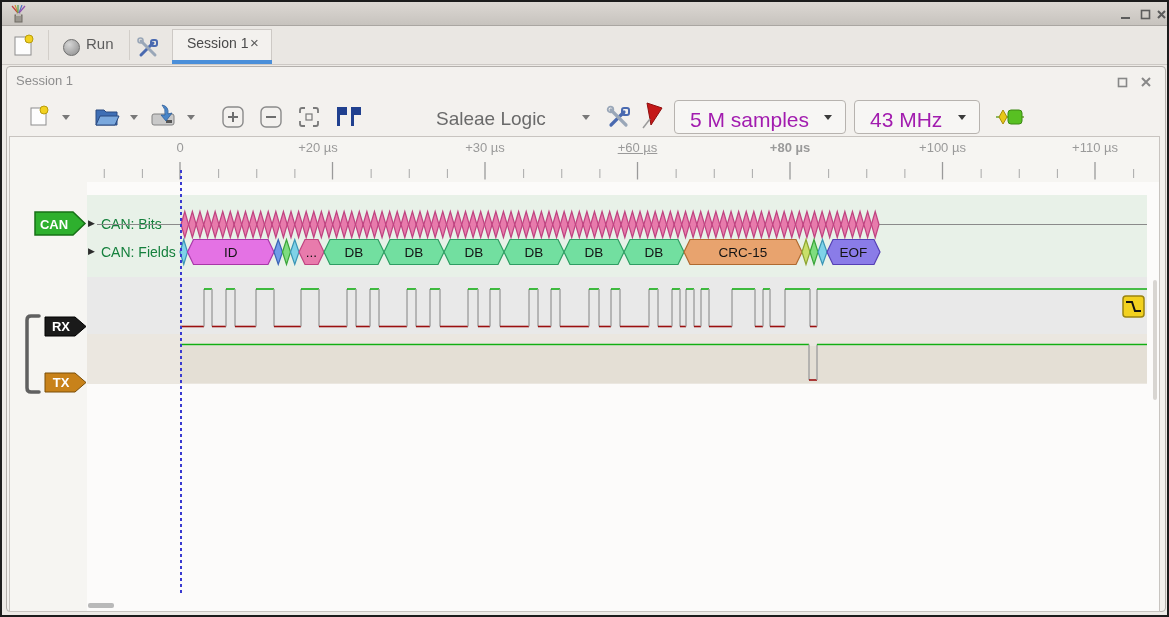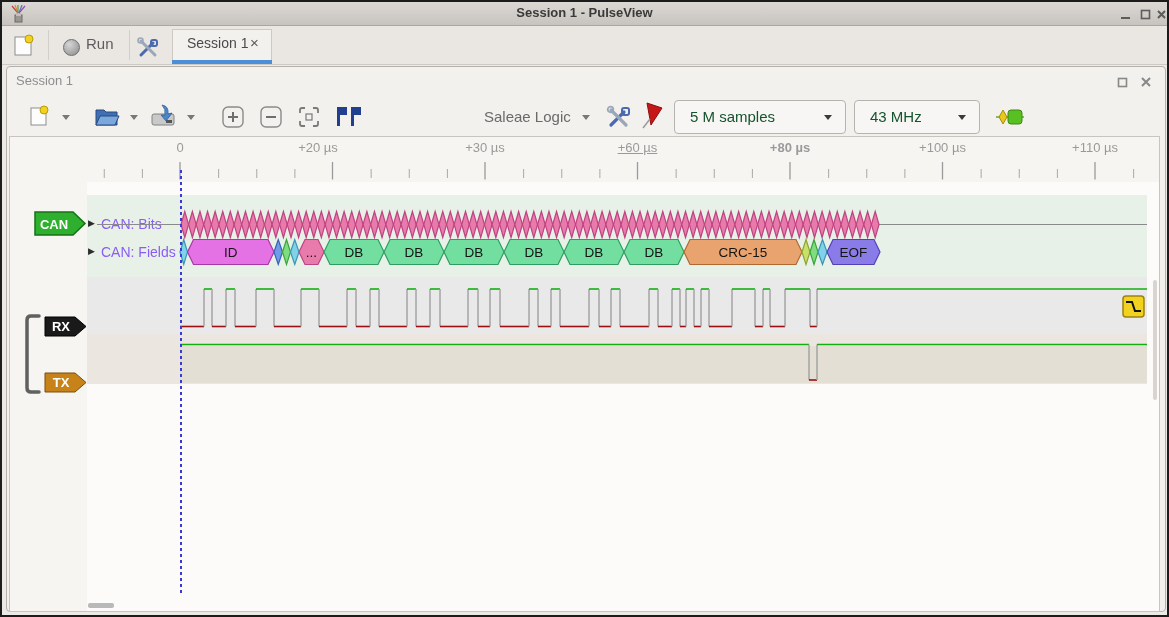--- a/index.html
+++ b/index.html
@@ -24,32 +24,32 @@
     border:1px solid #cdc9c5;border-bottom:none;}
   .tab-underline{left:170px;top:58px;width:100px;height:4px;background:#4b8fd9;}
   .tab-label{left:185px;top:33px;font-size:14px;color:#4a4a4a;}
   .tab-close{left:248px;top:32px;font-size:15px;color:#5a5a5a;}
   
   .session-window{left:4px;top:64px;width:1160px;height:546px;background:#f3f1ee;
     border:1px solid #b4b0ac;border-radius:4px;box-sizing:border-box;}
   .session-title{left:14px;top:71px;font-size:13px;color:#8e8e8e;}
   .caret{width:0;height:0;border:4px solid transparent;border-top:5px solid #787878;}
   .combo{height:34px;background:#f7f6f4;border:1px solid #b7b3af;border-radius:4px;box-sizing:border-box;}
-  .combo-text{font-size:15px;color:#14532d;}
-  .flat-combo-text{font-size:15px;color:#6a6a6a;margin-left:48px;}
+  .combo-text{font-size:21px;color:#a21caf;}
+  .flat-combo-text{font-size:19px;color:#6a6a6a;}
   
   .view-frame{left:7px;top:134px;width:1151px;height:476px;background:#fcfbfa;border:1px solid #c8c4c0;box-sizing:border-box;}
   .ruler-strip{left:8px;top:135px;width:1149px;height:45px;background:#f6f5f2;}
   .left-col{left:8px;top:135px;width:77px;height:474px;background:#f6f5f2;}
   .row-decode{left:85px;top:193px;width:1060px;height:82px;background:#e8f1e8;}
   .row-rx{left:85px;top:275px;width:1060px;height:57px;background:#e9e9e9;}
   .row-tx{left:85px;top:332px;width:1060px;height:50px;background:#ebe7e0;}
   .tx-band{left:178px;top:344px;width:967px;height:37px;background:#e4dfd5;}
   .ruler-label{position:absolute;top:138px;transform:translateX(-50%);font-size:13px;color:#9a9a9a;white-space:nowrap;}
-  .row-label{font-size:14px;color:#8b5cf6;white-space:nowrap;}
+  .row-label{font-size:14px;color:#15803d;white-space:nowrap;}
   .row-arrow{font-size:9px;color:#2c2c2c;}
   .tag-text{font-size:13px;font-weight:bold;fill:#ffffff;}
   #overlay{left:0;top:0;width:1169px;height:617px;pointer-events:none;}
   .cursor-line{left:177px;top:168px;width:2px;height:424px;
     background:repeating-linear-gradient(to bottom,#3a3ad0 0 3px,transparent 3px 6px);}
   .hscroll{left:86px;top:601px;width:26px;height:5px;border-radius:2px;background:#b9b9b9;}
   .vscroll{left:1151px;top:278px;width:4px;height:120px;border-radius:2px;background:#d8d5d1;}
   .z1{z-index:1}.z2{z-index:2}.z3{z-index:3}.z4{z-index:4}.z5{z-index:5}.z6{z-index:6}
 </style>
 </head>
@@ -60,21 +60,20 @@
   <div class="abs titlebar">
     <svg class="abs" style="left:8px;top:3px" width="17" height="18" viewBox="0 0 17 18">
       <rect x="5" y="10" width="7" height="7" fill="#9a968f" stroke="#6e6a63"></rect>
       <rect x="6" y="8" width="5" height="3" fill="#c3bfb8"></rect>
       <line x1="8" y1="8" x2="2" y2="1" stroke="#c04040" stroke-width="1.2"></line>
       <line x1="8" y1="8" x2="5" y2="0" stroke="#d09030" stroke-width="1.2"></line>
       <line x1="8" y1="8" x2="8" y2="0" stroke="#50a050" stroke-width="1.2"></line>
       <line x1="9" y1="8" x2="12" y2="0" stroke="#5070c0" stroke-width="1.2"></line>
       <line x1="9" y1="8" x2="15" y2="1" stroke="#9050b0" stroke-width="1.2"></line>
     </svg>
-    <div class="abs title-text">Session 1 - PulseView</div>
     <svg class="abs winbtn" style="left:1117px" width="13" height="13">
         <line x1="2" y1="10" x2="11" y2="10" stroke="#5c5c5c" stroke-width="2"></line>
       </svg>
     <svg class="abs winbtn" style="left:1137px" width="13" height="13">
         <rect x="2.5" y="2.5" width="8" height="8" fill="none" stroke="#5c5c5c" stroke-width="1.6"></rect>
       </svg>
     <svg class="abs winbtn" style="left:1153px" width="13" height="13">
         <path d="M3,3 L10,10 M10,3 L3,10" stroke="#5c5c5c" stroke-width="2"></path>
       </svg>
   </div>

